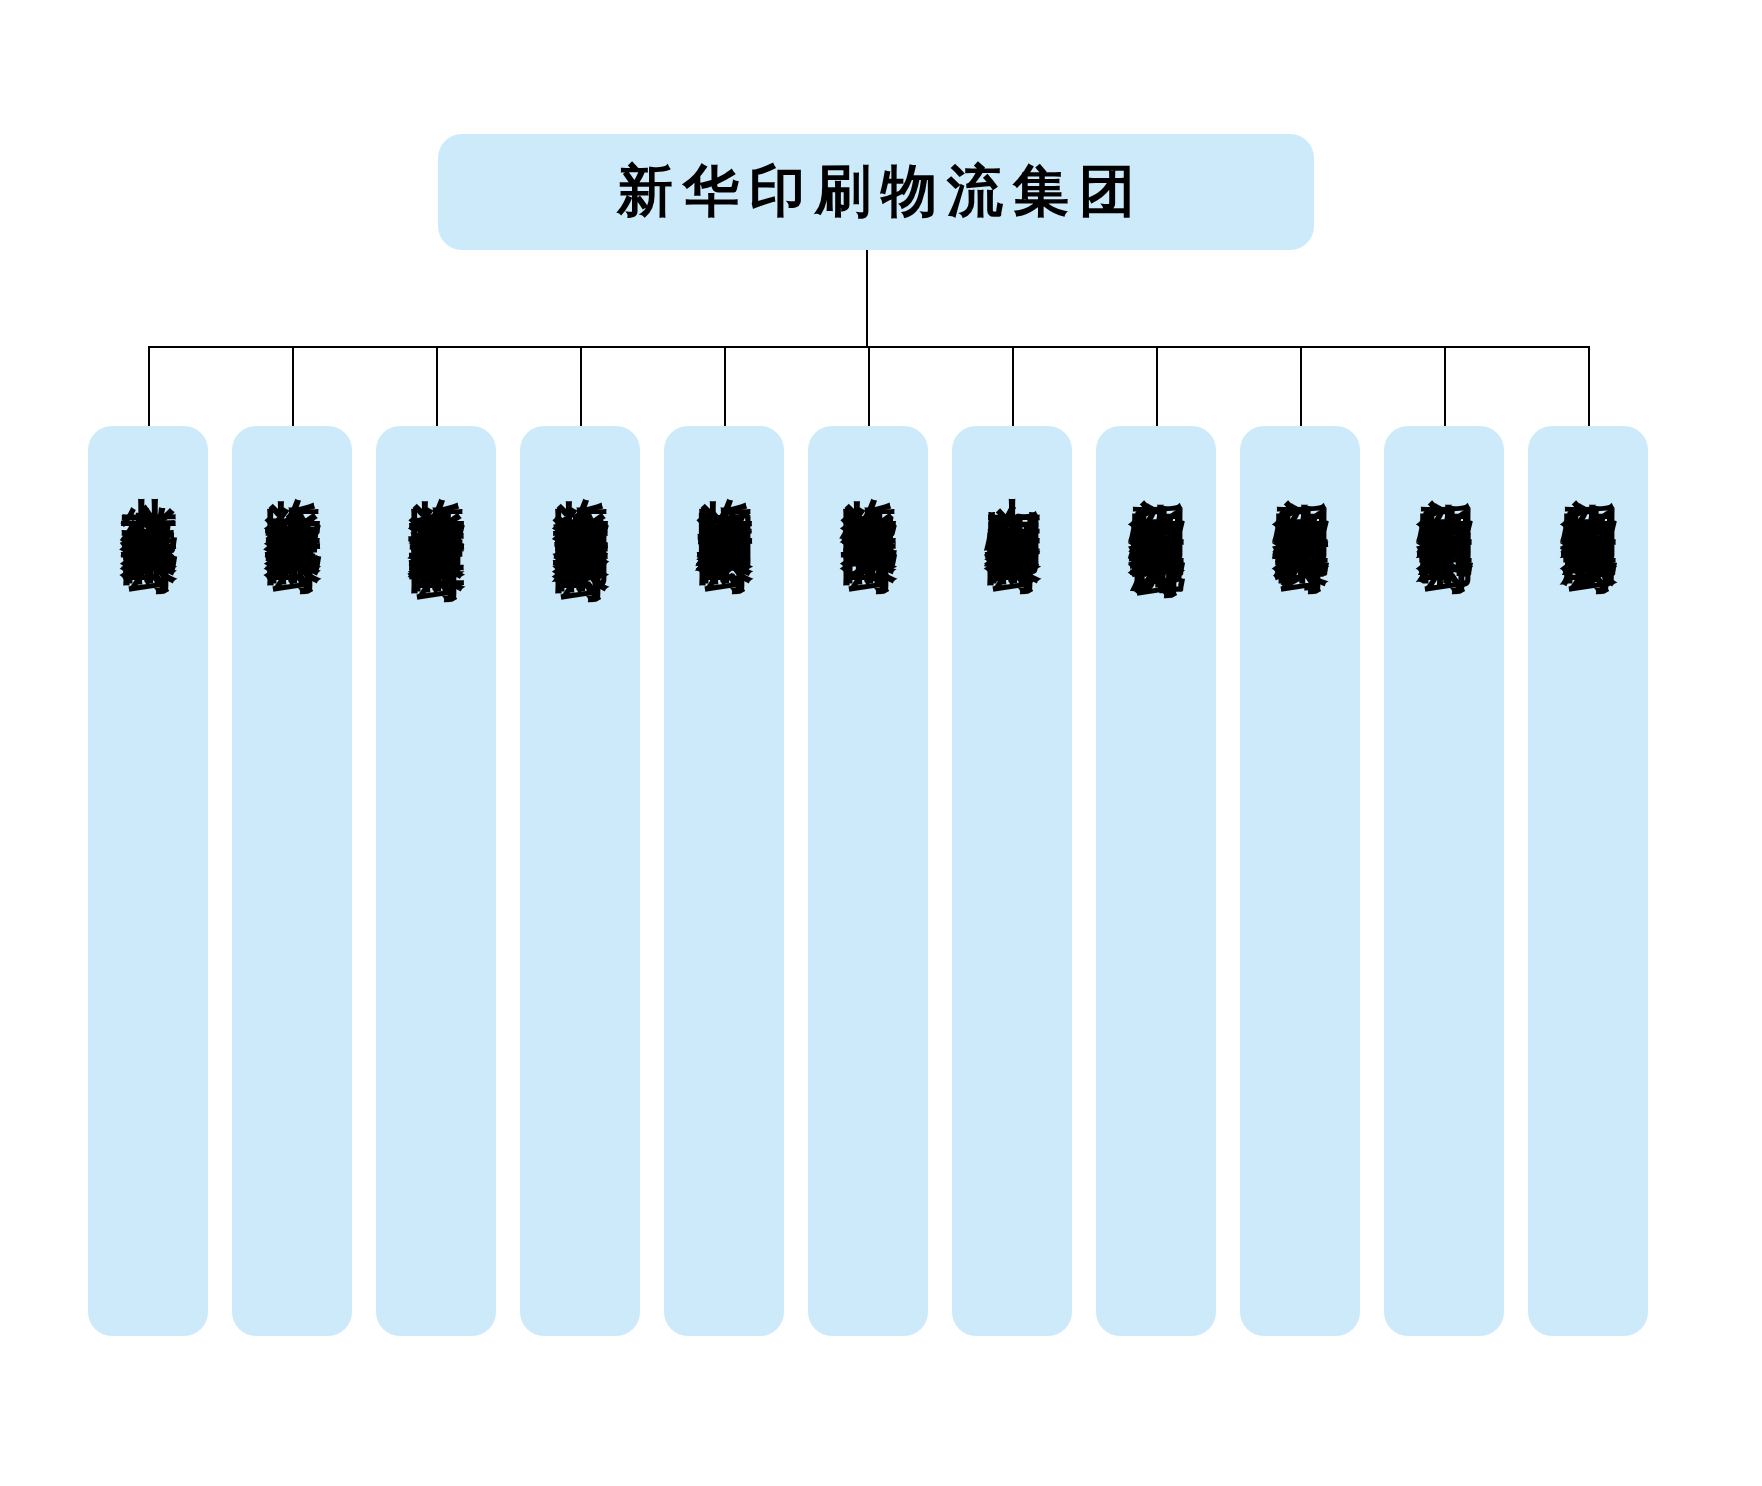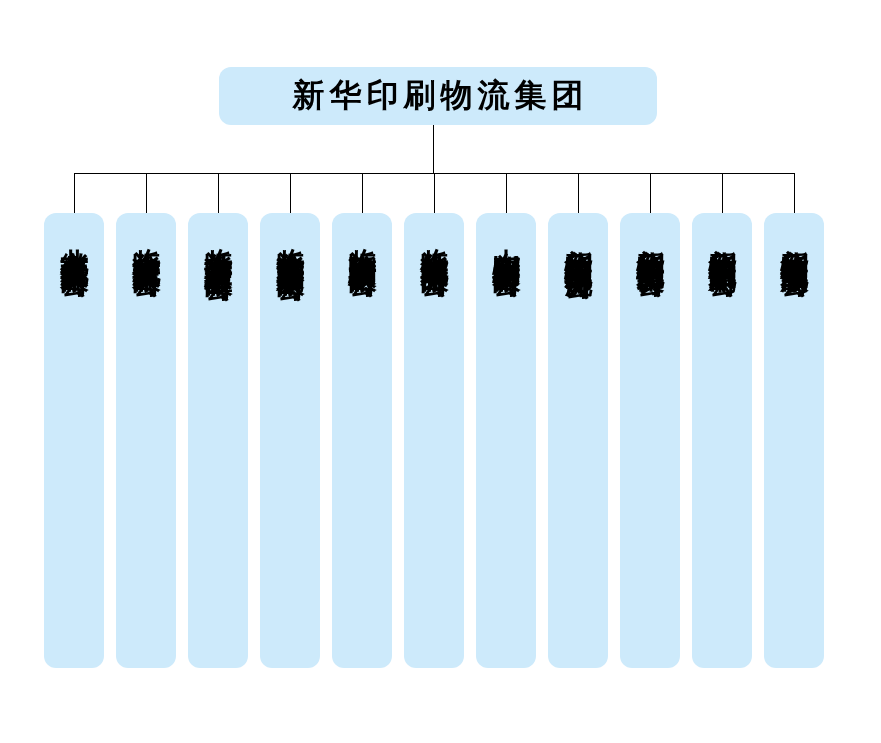--- a/index.html
+++ b/index.html
@@ -24,21 +24,21 @@
     top: 67px;
     width: 438px;
     height: 58px;
     background: var(--node-fill);
     border-radius: 12px;
     display: flex;
     align-items: center;
     justify-content: center;
   }
   .root-label {
-    font-size: 32px;
+    font-size: 28px;
     font-weight: 700;
     letter-spacing: 5px;
     padding-left: 5px; 
     color: var(--text);
     white-space: nowrap;
   }
   .trunk {
     position: absolute;
     left: 433px;
     top: 125px;

